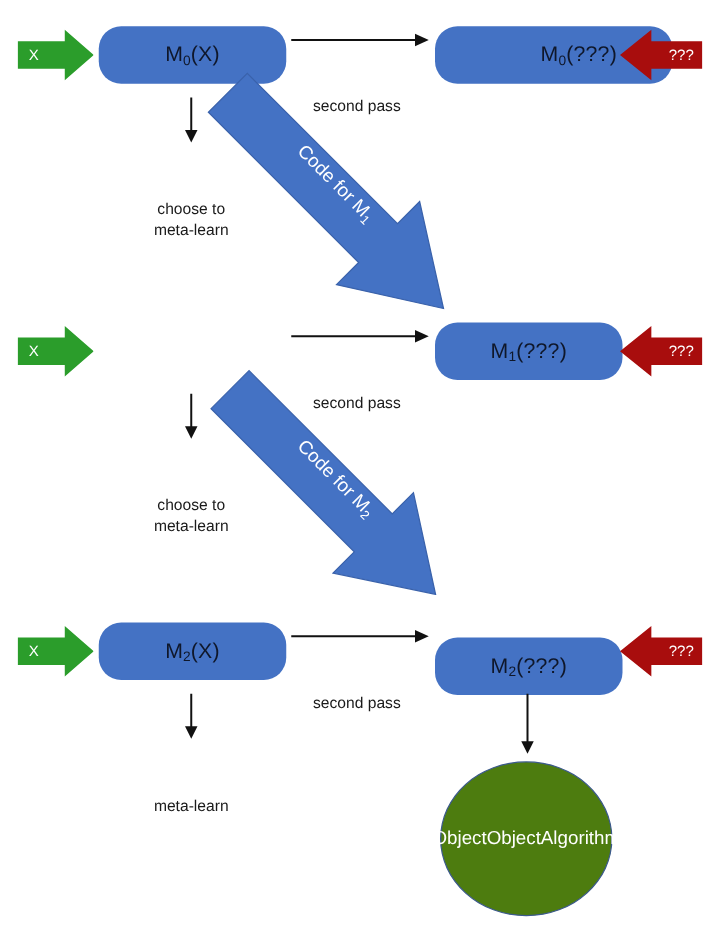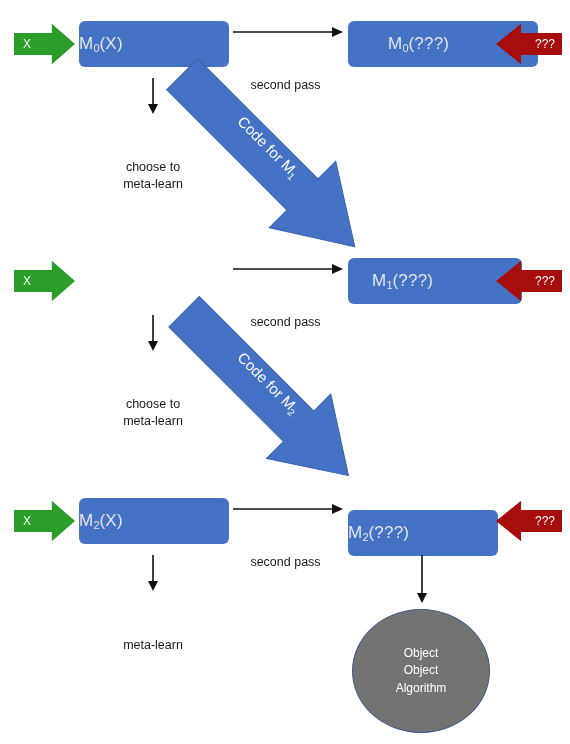--- a/index.html
+++ b/index.html
@@ -17,26 +17,26 @@
     background: #ffffff;
     overflow: hidden;
   }
 
   
   .model-box {
     position: absolute;
     width: 150px;
     height: 46px;
     background: #4472C4;
-    border-radius: 6px;
-    color: #e5e5e5;
+    border-radius: 18px;
+    color: #0f172a;
     font-size: 17px;
     display: flex;
     align-items: center;
-    justify-content: flex-start;
+    justify-content: center;
     letter-spacing: .2px;
   }
   .model-box .sub {
     font-size: 11px;
     vertical-align: -3px;
     letter-spacing: 0;
   }
 
   
   .green-arrow {
@@ -113,29 +113,29 @@
     transform-origin: 50% 50%;
   }
   .diag-label .sub {
     font-size: 10px;
     vertical-align: -3px;
   }
 
   
   .circle {
     position: absolute;
-    background: #737373;
+    background: #4d7c0f;
     border: 1px solid #3c5a8c;
     border-radius: 50%;
     color: #ffffff;
     display: flex;
-    flex-direction: column;
+    flex-direction: row;
     align-items: center;
     justify-content: center;
-    font-size: 12px;
+    font-size: 15px;
     line-height: 1.45;
     text-align: center;
     box-sizing: border-box;
   }
 </style>
 </head>
 <body>
 
 <div id="canvas">
 
@@ -192,21 +192,21 @@
 
 
   <div class="thin-arrow" style="left:233px; top:263px;">
     <svg width="110" height="14" viewBox="0 0 110 14">
       <line x1="0" y1="6" x2="99" y2="6" stroke="#111" stroke-width="1.6"></line>
       <polygon points="99,1 110,6 99,11" fill="#111"></polygon>
     </svg>
   </div>
   <div class="caption" style="left:233px; top:275px; width:105px;">second pass</div>
 
-  <div class="model-box" style="left:348px; top:258px;padding-left:24px;">
+  <div class="model-box" style="left:348px; top:258px;">
     <span><span>M</span><span class="sub">1</span><span>(???)</span></span>
   </div>
 
   <div class="red-arrow" style="left:496px; top:260px;">
     <span class="shape"></span>
     <span class="lbl">???</span>
   </div>
 
   <div class="thin-arrow" style="left:146px; top:315px;">
     <svg width="14" height="36" viewBox="0 0 14 36">

